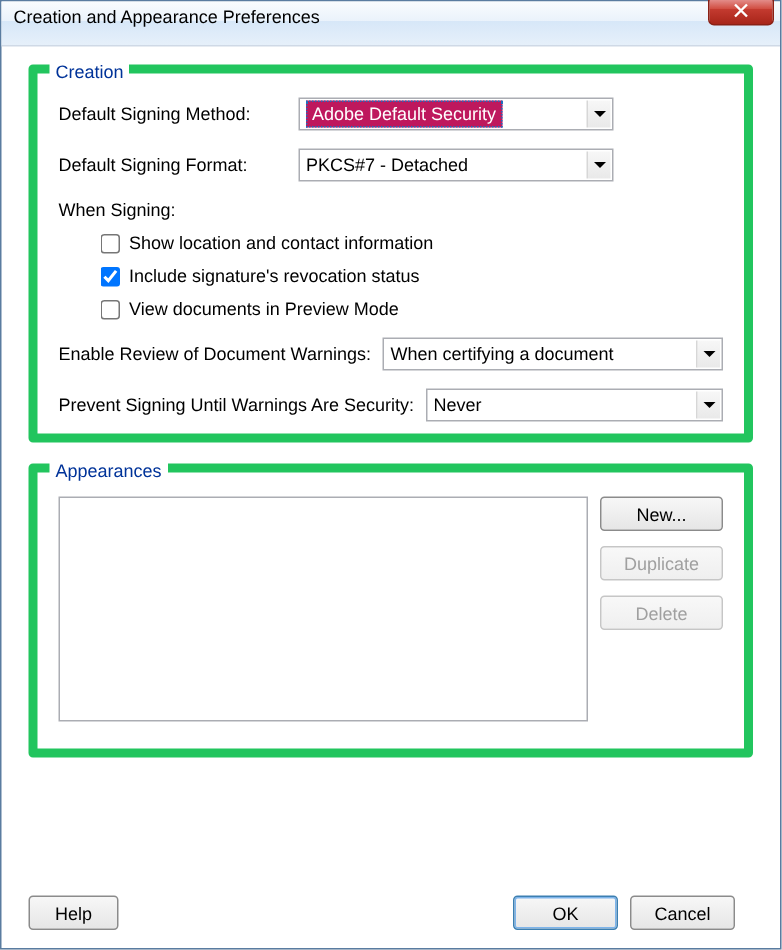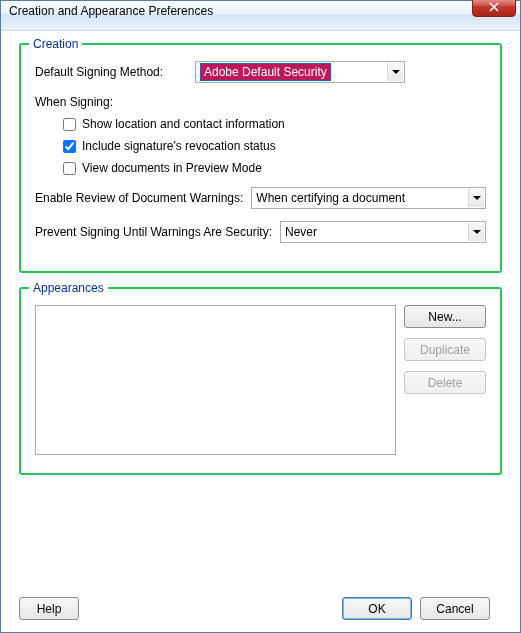--- a/index.html
+++ b/index.html
@@ -48,24 +48,24 @@
     cursor: pointer;
   }
   .close-btn svg { width: 10px; height: 10px; }
   .content {
     flex: 1;
     padding: 12px 18px 12px 18px;
     display: flex;
     flex-direction: column;
   }
   .groupbox {
-    border: 2px solid #22c55e;
+    border: 6px solid #22c55e;
     border-radius: 3px;
     position: relative;
-    padding: 16px 14px 24px 14px;
+    padding: 16px 14px 4px 14px;
     margin-bottom: 14px;
   }
   .groupbox-title {
     position: absolute;
     top: -8px;
     left: 8px;
     background: #fff;
     padding: 0 4px;
     color: #003399;
     font-size: 12px;
@@ -206,20 +206,27 @@
       <div class="groupbox-title">Creation</div>
 
       <div class="row">
         <label class="formlabel">Default Signing Method:</label>
         <div class="combo selected" style="width:210px">
           <span class="combo-text">Adobe Default Security</span>
           <span class="combo-arrow"></span>
         </div>
       </div>
 
+      <div class="row">
+        <label class="formlabel">Default Signing Format:</label>
+        <div class="combo" style="width:210px">
+          <span class="combo-text">PKCS#7 - Detached</span>
+          <span class="combo-arrow"></span>
+        </div>
+      </div>
 
       <div class="section-label">When Signing:</div>
 
       <div class="check-row">
         <input type="checkbox" style="">
         <span>Show location and contact information</span>
       </div>
       <div class="check-row">
         <input type="checkbox" checked="" style="">
         <span>Include signature's revocation status</span>

